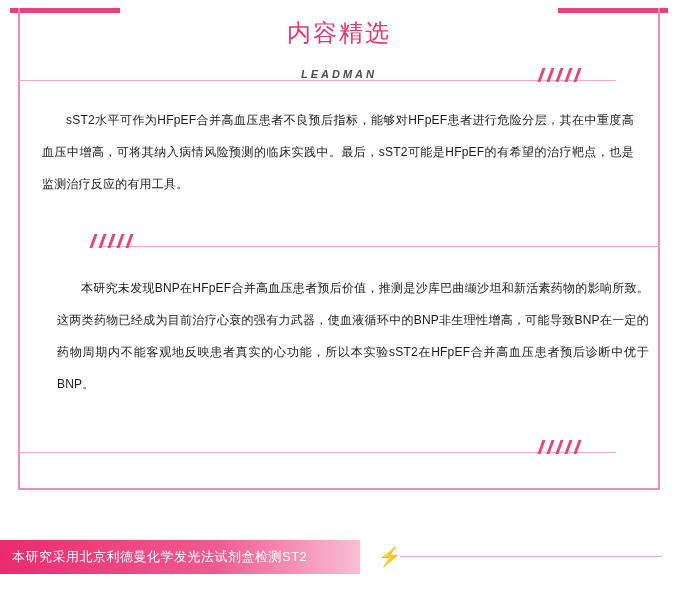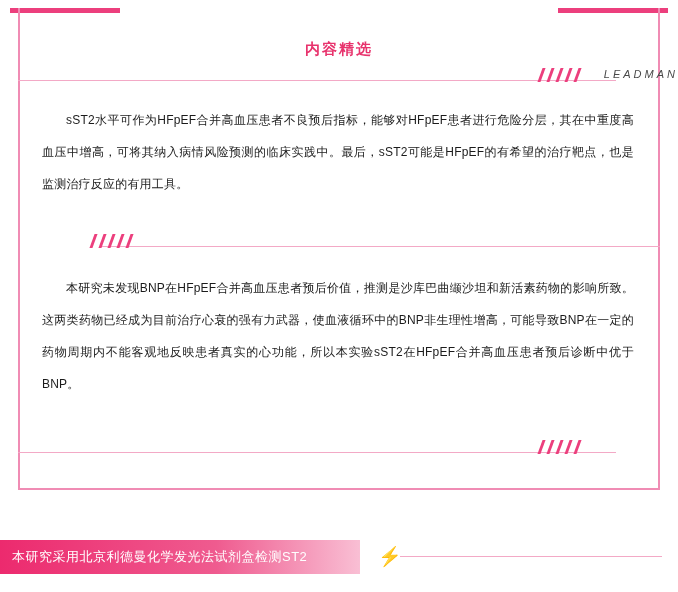--- a/index.html
+++ b/index.html
@@ -44,35 +44,33 @@
   }
 
   
   .header {
     position: absolute;
     left: 0; top: 18px;
     width: 100%;
     text-align: center;
   }
   .header-title {
-    font-size: 15px;
-    font-weight: bold;
+    font-size: 24px;
+    font-weight: normal;
     color: #e8336d;
     letter-spacing: 2px;
     line-height: 30px;
-    margin-top: 16px;
   }
   .header-sub {
-    margin-top: 4px;
+    margin-top: 20px;
     font-size: 11px;
     font-style: italic;
-    font-weight: normal;
+    font-weight: bold;
     color: #4a4a4a;
     letter-spacing: 3px;
-    text-align: right;
   }
 
   
   .rule {
     position: absolute;
     height: 1px;
     background: #f3a9c6;
   }
   .rule-1 { left: 18px; top: 80px; width: 598px; }
   .rule-2 { left: 100px; top: 246px; width: 560px; }
@@ -105,21 +103,21 @@
   .para {
     position: absolute;
     color: #1b1b1b;
     font-size: 12px;
     line-height: 32px;
     text-align: justify;
     text-indent: 2em;
     letter-spacing: 0.2px;
   }
   .para-1 { left: 42px; top: 104px; width: 592px; }
-  .para-2 { left: 42px; top: 272px; width: 592px; }
+  .para-2 { left: 57px; top: 272px; width: 592px; }
 
   
   .footer {
     position: absolute;
     left: 0; top: 540px;
     width: 100%;
     height: 44px;
   }
   .footer-band {
     position: absolute;

